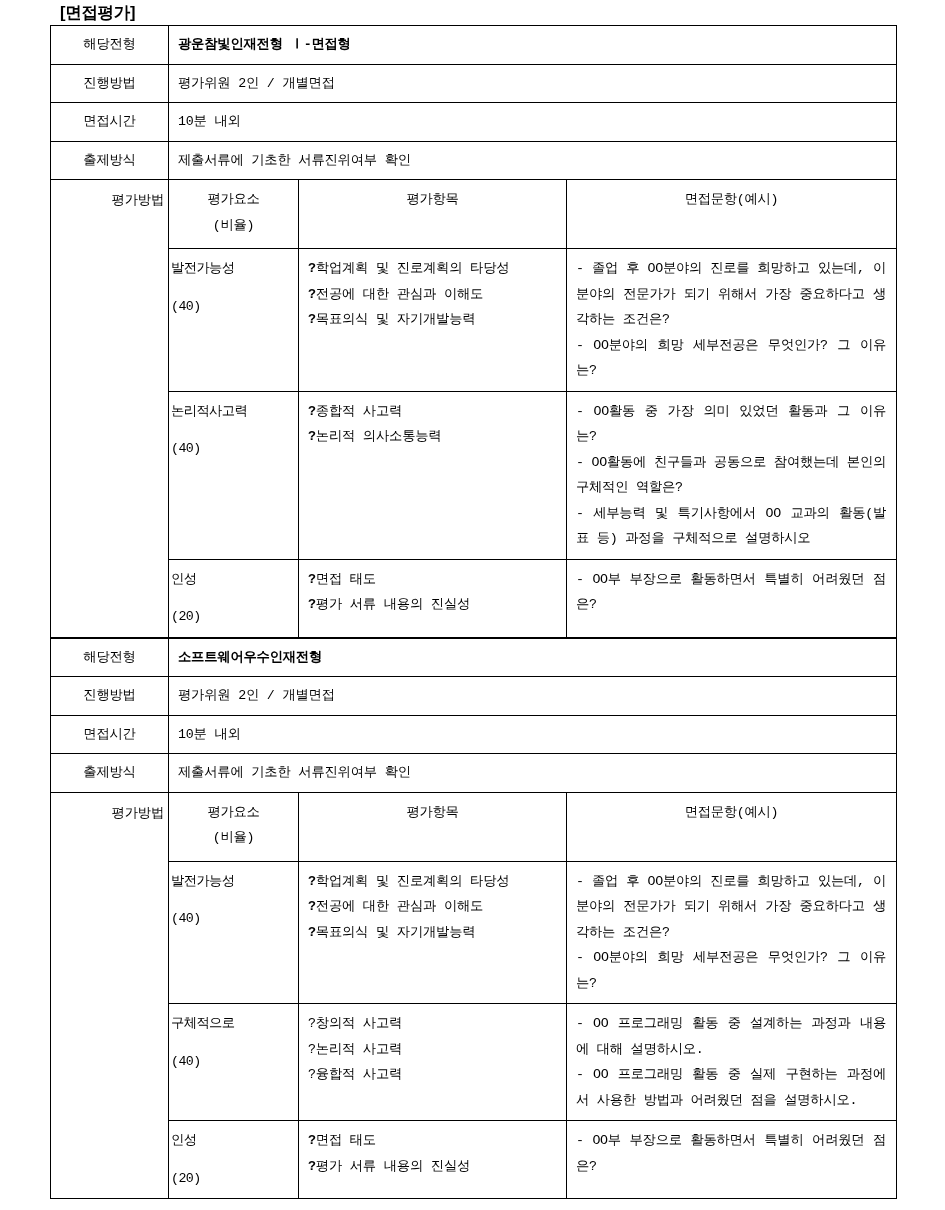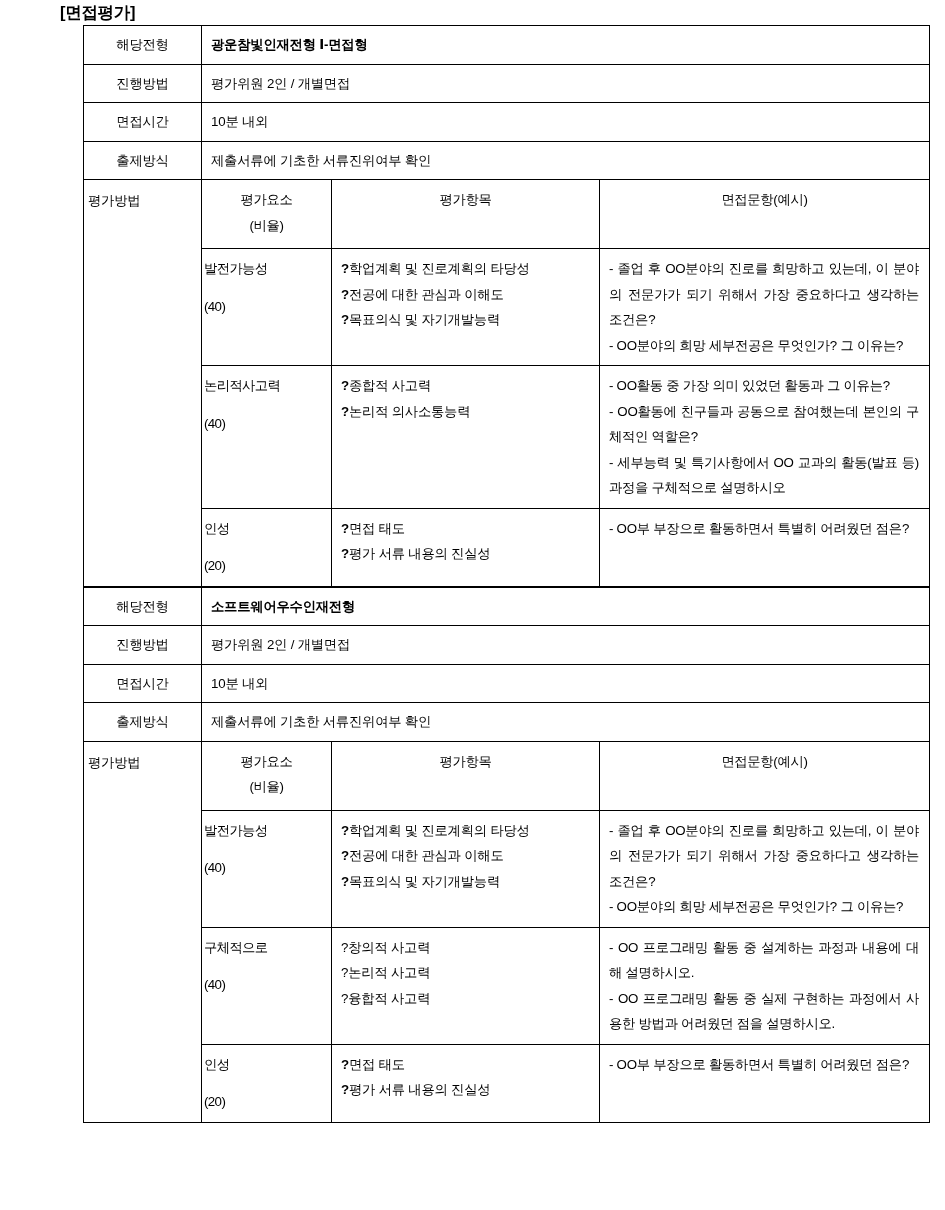--- a/index.html
+++ b/index.html
@@ -27,23 +27,24 @@
     left: 60px;
     top: 2px;
     font-size: 16.5px;
     font-weight: bold;
     letter-spacing: -0.3px;
     line-height: 20px;
     white-space: nowrap;
   }
   .tbl-wrap {
     position: absolute;
-    left: 83px;
+    left: 50px;
     top: 25px;
     width: 846px;
+    font-family: Liberation Mono, monospace;
   }
   table.main {
     border-collapse: collapse;
     table-layout: fixed;
     width: 846px;
     border: 1.6px solid #000;
   }
   table.main td {
     border: 1.1px solid #000;
     vertical-align: top;
@@ -78,21 +79,21 @@
   td.subhead {
     text-align: center;
     vertical-align: top;
     letter-spacing: -0.3px;
   }
   td.subhead .cell-pad { padding: 7px 4px 10px 4px; }
   td.subhead .sub { display: block; }
 
   
   td.rowspan-label {
-    text-align: left;
+    text-align: right;
     vertical-align: top;
     letter-spacing: -0.2px;
   }
   td.rowspan-label .cell-pad { padding: 8px 4px; }
 
   
   td.elem {
     vertical-align: top;
     letter-spacing: -0.6px;
   }

